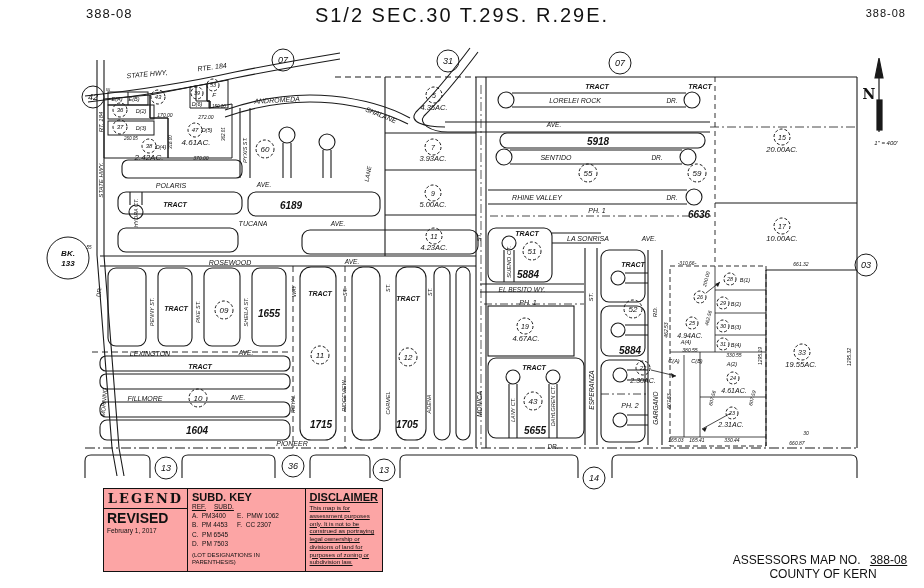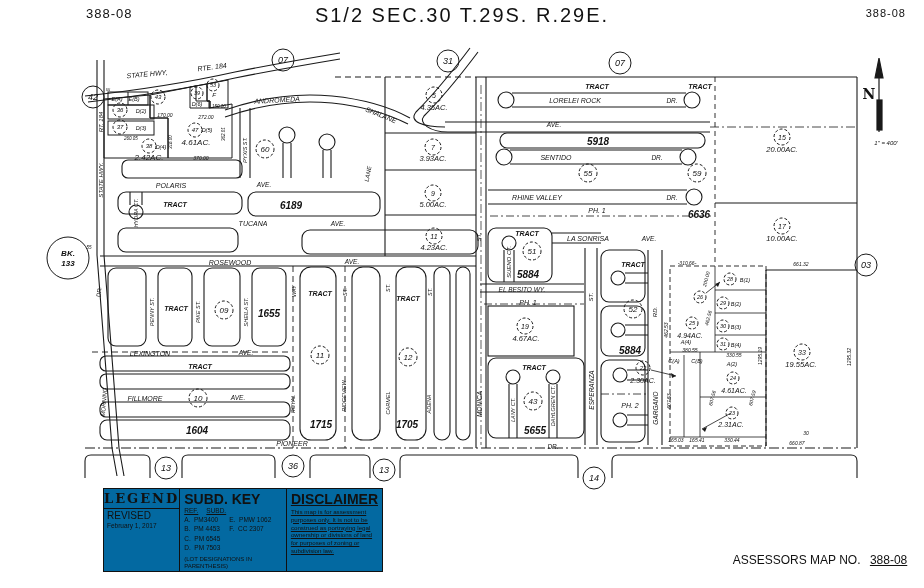--- a/index.html
+++ b/index.html
@@ -5,30 +5,30 @@
   html,body{margin:0;padding:0;background:#fff;}
   #page{position:relative;width:924px;height:588px;background:#fff;overflow:hidden;
         font-family:"Liberation Sans",sans-serif;color:#111;}
   #mapsvg{position:absolute;left:0;top:0;}
   .hdr{position:absolute;white-space:nowrap;}
   #hdr-left{left:86px;top:6px;font-size:13px;letter-spacing:1px;}
   #hdr-title{left:50%;top:4px;transform:translateX(-50%);font-size:20px;letter-spacing:2px;}
   #hdr-right{right:18px;top:7px;font-size:11px;letter-spacing:1px;}
   
   #legend{position:absolute;left:103px;top:488px;width:278px;height:82px;border:1.5px solid #111;
-          display:flex;font-size:7px;background:#0369a1;}
+          display:flex;font-size:7px;background:#fca5a5;}
   .lg-col1{width:84px;border-right:1.5px solid #111;display:flex;flex-direction:column;}
   .lg-title{font-family:"DejaVu Serif",serif;font-weight:bold;font-size:13px;letter-spacing:2px;
             text-align:center;border-bottom:1.5px solid #111;padding:2px 0;}
   .lg-box{border-bottom:1.5px solid #111;padding:1px 3px;flex:1;}
   .lg-box:last-child{border-bottom:none;}
-  .lg-h{font-weight:normal;font-size:10px;}
+  .lg-h{font-weight:bold;font-size:14px;}
   .lg-sub{font-size:6.5px;margin-top:1px;}
   .lg-col2{width:110px;border-right:1.5px solid #111;padding:2px 4px;}
-  .lg-keyh{font-weight:bold;font-size:14px;}
+  .lg-keyh{font-weight:bold;font-size:11px;}
   .lg-refh span{text-decoration:underline;margin-right:8px;font-size:6.5px;}
   .lg-entries{display:flex;margin-top:1px;}
   .lg-entries>div{margin-right:9px;line-height:1.45;font-size:6.5px;white-space:pre;}
   .lg-note{font-size:6px;margin-top:3px;line-height:1.3;}
   .lg-col3{flex:1;padding:2px 4px;text-decoration:underline;}
   .lg-disc{font-size:6.2px;line-height:1.25;margin-top:1px;text-align:left;}
   
   #footer{position:absolute;left:730px;top:553px;width:186px;text-align:center;font-size:12px;}
   #footer .l1{white-space:nowrap;}
   #footer .mapno{text-decoration:underline;padding:0 6px;}
@@ -441,15 +441,16 @@
     <div class="lg-keyh">DISCLAIMER</div>
     <div class="lg-disc">This map is for assessment purposes only. It is not to be construed as portraying legal ownership or divisions of land for purposes of zoning or subdivision law.</div>
   </div>
 </div>
 
 <div id="footer">
   <div class="l1">
     <span>ASSESSORS MAP NO.</span>
     <span class="mapno">388-08</span>
   </div>
+  <div>COUNTY OF KERN</div>
 </div>
 
 </div>
 
 </body></html>

